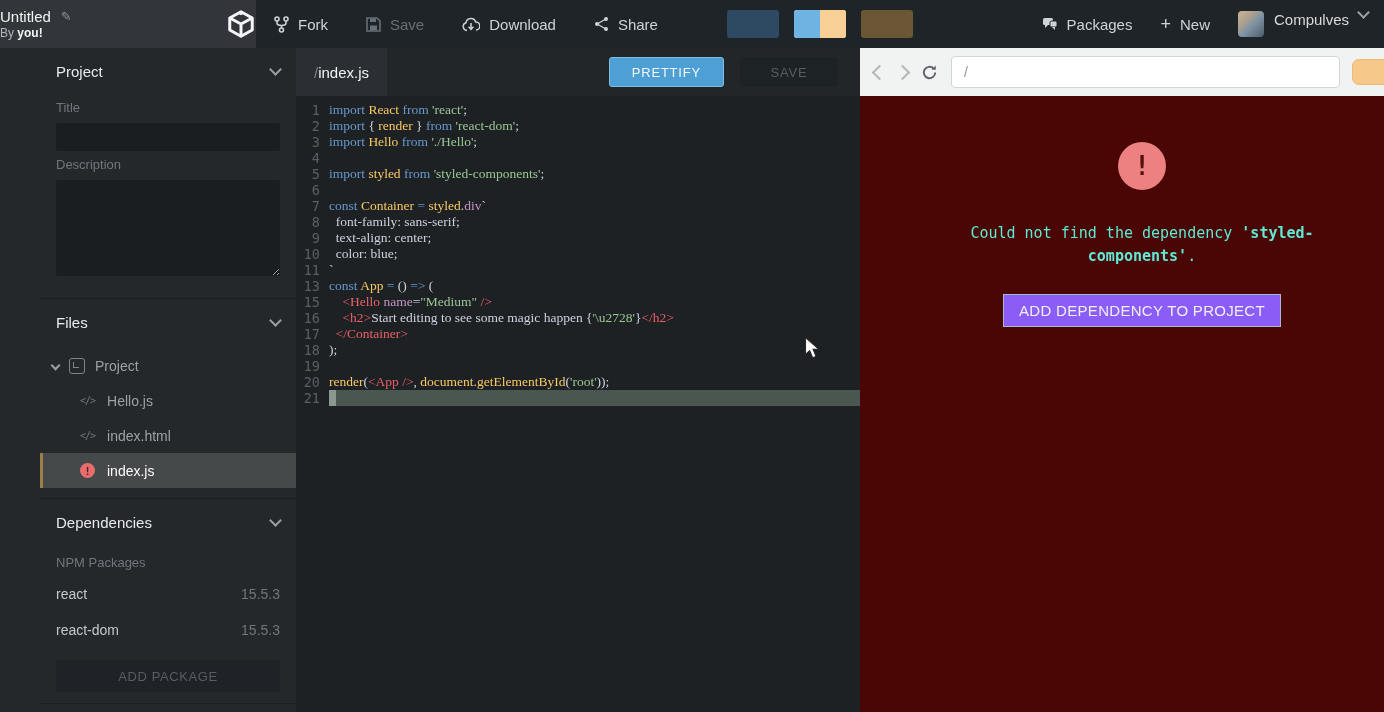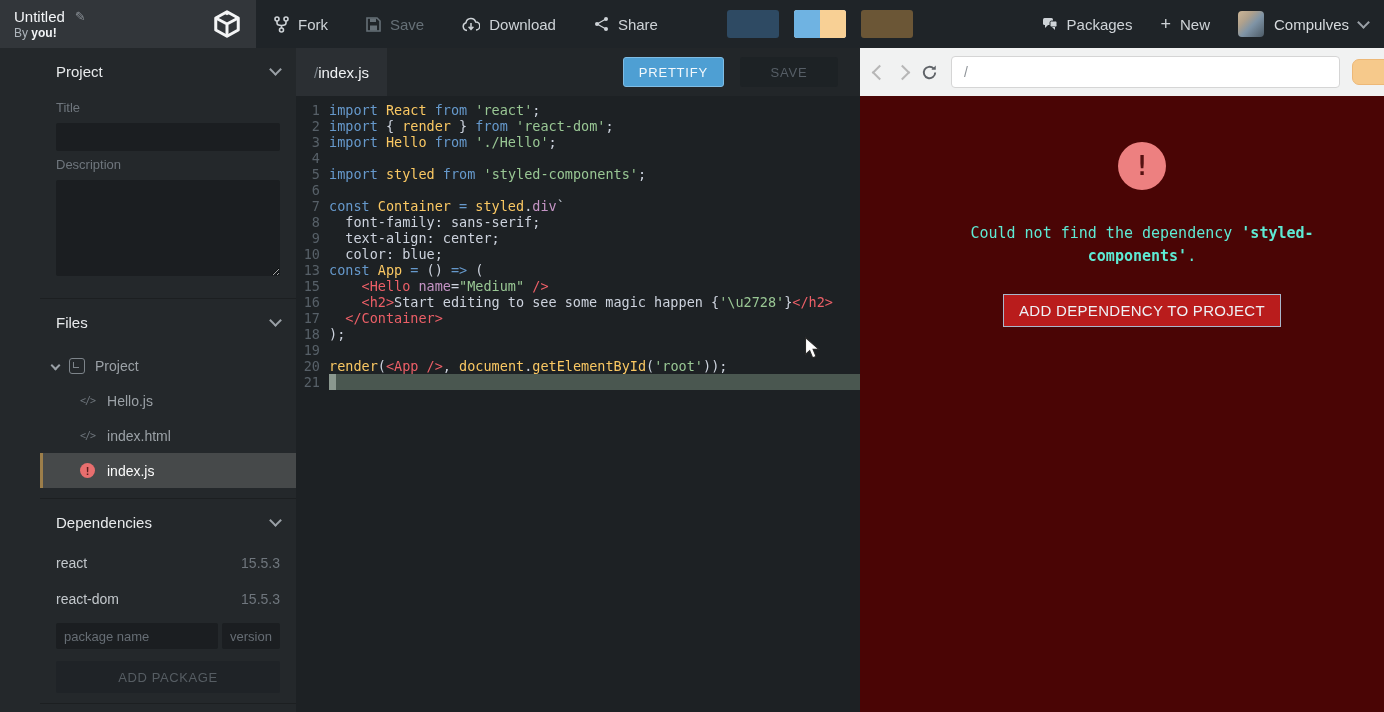--- a/index.html
+++ b/index.html
@@ -1,39 +1,39 @@
 <!DOCTYPE html>
 <html><head>
 <meta charset="utf-8">
 <style>
   html,body{margin:0;padding:0;background:#111;}
   .app{position:relative;width:1384px;height:712px;overflow:hidden;
        font-family:"Liberation Sans",sans-serif;background:#24282b;
        -webkit-font-smoothing:antialiased;}
   
   .header{display:flex;height:48px;}
-  .ws-header{width:256px;background:#32363a;display:flex;align-items:center;padding:0 14px;box-sizing:border-box;flex:none;}
+  .ws-header{width:256px;background:#32363a;display:flex;align-items:center;padding:0 0;box-sizing:border-box;flex:none;}
   .ws-meta{display:flex;flex-direction:column;gap:1px;}
   .ws-title-row{display:flex;align-items:center;gap:10px;}
   .ws-title{color:#f2f4f6;font-size:15px;}
   .pencil{color:#8a9096;font-size:13px;transform:rotate(0deg);}
   .ws-byline{font-size:12px;color:#aeb5bc;}
   .ws-byline b{color:#f2f4f6;}
   .logo{margin-left:auto;}
   .toolbar{flex:1;background:#1f2428;display:flex;align-items:center;position:relative;padding:0 16px;box-sizing:border-box;}
   .tb-left{display:flex;align-items:center;gap:38px;margin-left:2px;}
   .tbtn{display:flex;align-items:center;gap:9px;color:#ced3d7;font-size:15px;cursor:pointer;background:none;border:none;padding:0;font-family:inherit;}
   .tbtn.disabled{color:#667077;}
   .tb-center{position:absolute;left:50%;transform:translateX(-50%);display:flex;gap:15px;}
   .vbtn{width:52px;height:28px;border-radius:3px;border:none;padding:0;cursor:pointer;overflow:hidden;display:flex;}
   .vbtn .half{flex:1;height:100%;}
   .tb-right{margin-left:auto;display:flex;align-items:center;gap:28px;}
   .avatar{width:26px;height:26px;border-radius:4px;
     background:linear-gradient(135deg,#cdb697 0%,#b0a18c 30%,#7f94a6 55%,#4c5a66 100%);}
-  .user-chip{display:flex;align-items:center;gap:10px;color:#d6dadd;font-size:15px;cursor:pointer;}
+  .user-chip{display:flex;gap:10px;color:#d6dadd;font-size:15px;cursor:pointer;}
   .chev{display:inline-block;width:7px;height:7px;border-right:2px solid #9aa0a6;border-bottom:2px solid #9aa0a6;transform:rotate(45deg);margin-top:-3px;}
   
   .main{display:flex;height:664px;margin-left:40px;}
   
   .sidebar{width:256px;flex:none;background:#24282b;position:relative;overflow:hidden;}
   .sec-head{height:46px;display:flex;align-items:center;padding:0 16px;color:#e8eaec;font-size:15px;cursor:pointer;border-top:1px solid rgba(0,0,0,.22);}
   .sec-head:first-child{border-top:none;}
   .sec-head .chev{margin-left:auto;}
   .form{padding:0 16px 18px;}
   .flabel{display:block;color:#6f767d;font-size:13px;margin:6px 0 8px;}
@@ -57,26 +57,26 @@
   .pkg-name::placeholder,.pkg-ver::placeholder{color:#666d74;}
   .add-pkg{display:block;margin:12px 16px 0;width:calc(100% - 32px);height:32px;background:#1f2327;border:none;border-radius:2px;color:#565d63;font-size:13px;letter-spacing:.6px;font-family:inherit;}
   .external-head{position:absolute;top:655px;left:0;right:0;}
   
   .editor{width:564px;flex:none;background:#1d2124;display:flex;flex-direction:column;}
   .editor-bar{height:48px;flex:none;background:#222629;display:flex;align-items:center;padding-right:22px;}
   .tab{height:100%;display:flex;align-items:center;padding:0 18px;background:#2b2f33;font-size:15px;cursor:pointer;}
   .tab .slash{color:#7d858c;}
   .tab .fname{color:#f0f2f4;}
   .bar-spacer{flex:1;}
-  .prettify{height:30px;padding:0 15px;border-radius:3px;border:1px solid #7fbce4;color:#f2f8fc;font-size:13px;letter-spacing:.8px;font-family:inherit;cursor:pointer;margin-right:16px;}
+  .prettify{height:30px;padding:0 22px;border-radius:3px;border:1px solid #7fbce4;color:#f2f8fc;font-size:13px;letter-spacing:.8px;font-family:inherit;cursor:pointer;margin-right:16px;}
   .savebtn{height:30px;width:98px;border-radius:3px;border:none;background:#1d2225;color:#565e66;font-size:13px;letter-spacing:.8px;font-family:inherit;}
   .code{flex:1;padding-top:6px;font-family:"DejaVu Sans Mono",monospace;font-size:13.5px;line-height:16px;overflow:hidden;cursor:text;}
   .code-line{display:flex;height:16px;}
   .ln{width:24px;padding-right:9px;flex:none;text-align:right;color:#576068;user-select:none;}
-  .lc{flex:1;white-space:pre;}
+  .lc{flex:1;white-space:pre;font-family:Liberation Serif, serif;}
   .code-line.active .lc{background:#4a5750;}
   .caret{display:inline-block;width:7px;height:16px;background:#8b988f;vertical-align:top;}
   .tok-kw{color:#6699cc;} .tok-id{color:#fac863;} .tok-str{color:#99c794;}
   .tok-tag{color:#ec5f67;} .tok-attr{color:#c594c5;} .tok-pl{color:#cdd3de;}
   
   .preview{width:564px;flex:none;display:flex;flex-direction:column;}
   .nav{height:48px;flex:none;background:#f1f2f2;display:flex;align-items:center;padding:0 14px;gap:12px;box-sizing:border-box;}
   .nav-arrow{width:9px;height:9px;border-right:2px solid #b7b7b7;border-bottom:2px solid #b7b7b7;cursor:pointer;flex:none;}
   .nav-back{transform:rotate(135deg);}
   .nav-fwd{transform:rotate(-45deg);}
@@ -234,34 +234,31 @@
               <span class="file-err-icon">!</span>
               <span>index.js</span>
             </div>
           </div>
       </div>
 
       <div class="sec-head">
         <span>Dependencies</span>
         <span class="chev"></span>
       </div>
+      <div class="subhead">NPM Packages</div>
       <div>
           <div class="dep-row">
             <span>react</span>
             <span class="dep-ver">15.5.3</span>
           </div>
           <div class="dep-row">
             <span>react-dom</span>
             <span class="dep-ver">15.5.3</span>
           </div>
         </div>
-      <div class="pkg-inputs">
-        <input class="pkg-name" placeholder="package name" style="">
-        <input class="pkg-ver" placeholder="version" style="">
-      </div>
       <button class="add-pkg">ADD PACKAGE</button>
 
       <div class="sec-head external-head">
         
       </div>
     </div>
 
     <div class="editor">
       <div class="editor-bar">
         <div class="tab">
@@ -306,20 +303,24 @@
               <span class="ln">8</span>
               <span class="lc"><span class="tok-pl">  font-family: sans-serif;</span></span>
             </div>
             <div class="code-line">
               <span class="ln">9</span>
               <span class="lc"><span class="tok-pl">  text-align: center;</span></span>
             </div>
             <div class="code-line">
               <span class="ln">10</span>
               <span class="lc"><span class="tok-pl">  color: blue;</span></span>
+            </div>
+            <div class="code-line">
+              <span class="ln">11</span>
+              <span class="lc"><span class="tok-pl">`</span></span>
             </div>
             <div class="code-line">
               <span class="ln">13</span>
               <span class="lc"><span class="tok-kw">const</span><span class="tok-pl"> </span><span class="tok-id">App</span><span class="tok-pl"> </span><span class="tok-kw">=</span><span class="tok-pl"> () </span><span class="tok-kw">=&gt;</span><span class="tok-pl"> (</span></span>
             </div>
             <div class="code-line">
               <span class="ln">15</span>
               <span class="lc"><span class="tok-pl">    </span><span class="tok-tag">&lt;Hello</span><span class="tok-pl"> </span><span class="tok-attr">name</span><span class="tok-pl">=</span><span class="tok-str">"Medium"</span><span class="tok-pl"> </span><span class="tok-tag">/&gt;</span></span>
             </div>
             <div class="code-line">
@@ -363,21 +364,21 @@
         <input class="url" value="/" style="">
         <span class="toggle" style="background-color: rgb(246, 201, 139);">
             <span class="knob"></span>
           </span>
       </div>
       <div class="error-screen" style="background-color: rgb(74, 5, 5);">
         <div class="err-circle" style="background-color: rgb(237, 128, 128);">!</div>
         <div class="err-msg" style="color: #5eead4;">
           <span>Could not find the dependency </span><b>'styled-components'</b><span>.</span>
         </div>
-        <button class="err-btn" style="background-color: #b91c1c;">ADD DEPENDENCY TO PROJECT</button>
+        <button class="err-btn" style="background-color: #8b5cf6;">ADD DEPENDENCY TO PROJECT</button>
       </div>
     </div>
   </div>
 
   <span class="mouse">
     <svg width="17" height="24" viewBox="0 0 17 24">
         <path d="M1.5 1.5 L1.5 18.5 L5.7 14.6 L8.6 21.8 L12 20.4 L9.1 13.4 L15 13.4 Z" fill="#fdfdfd" stroke="#2a2a2a" stroke-width="1.1"></path>
       </svg>
   </span>
 </div>

